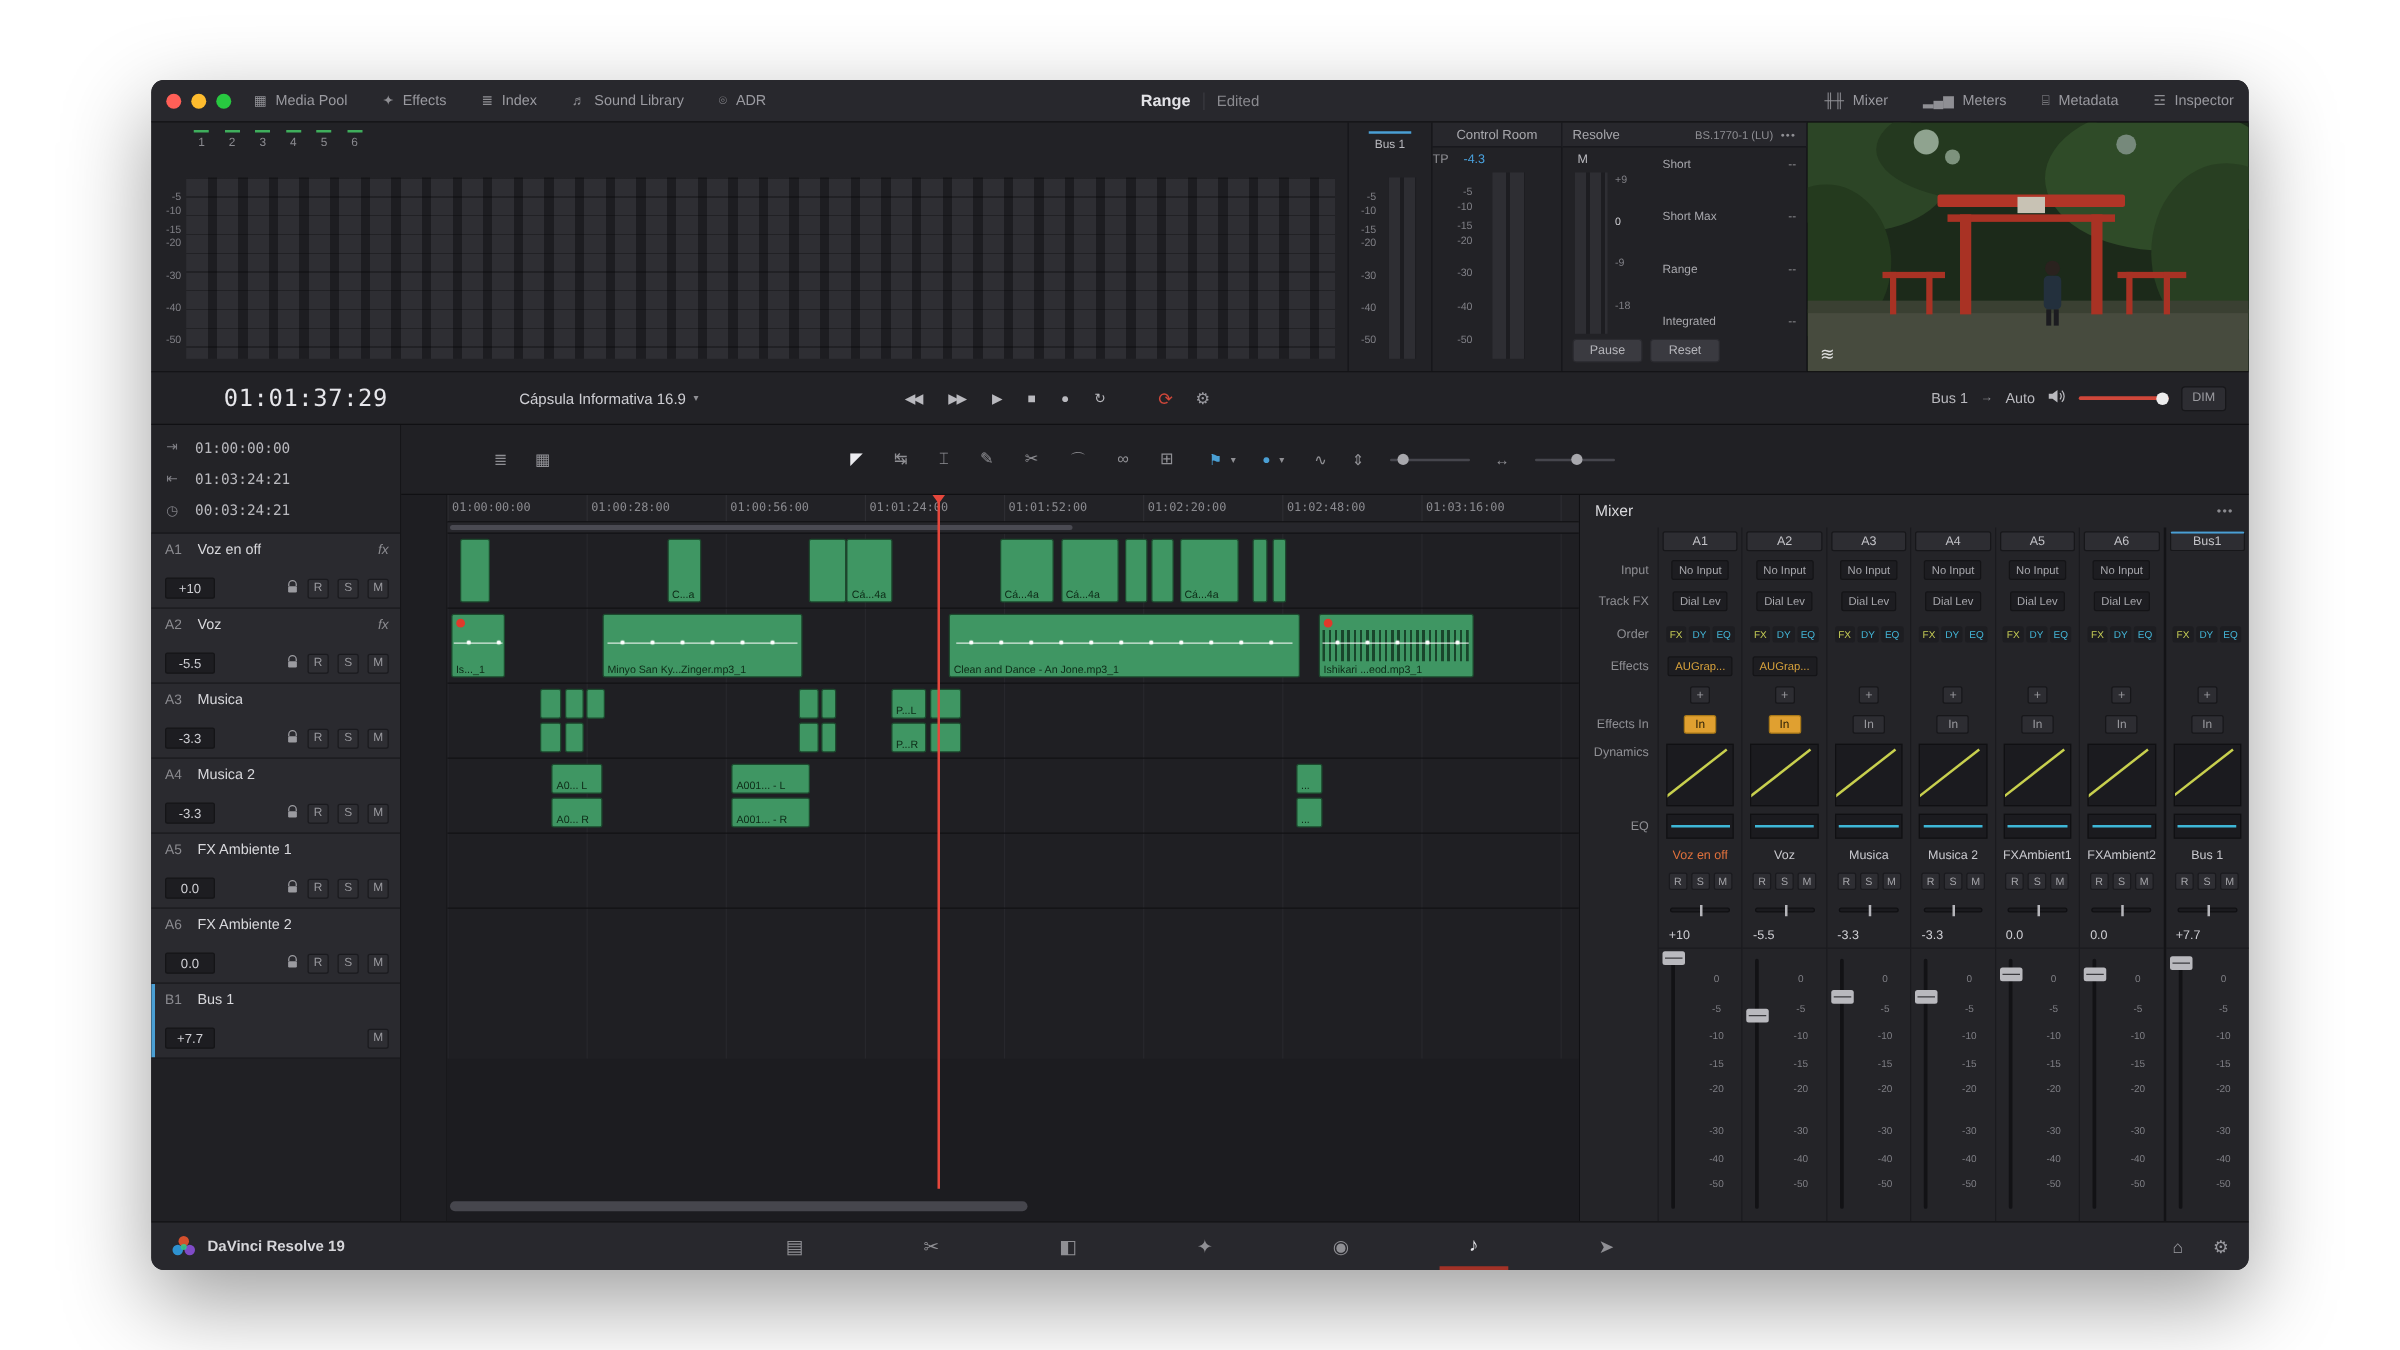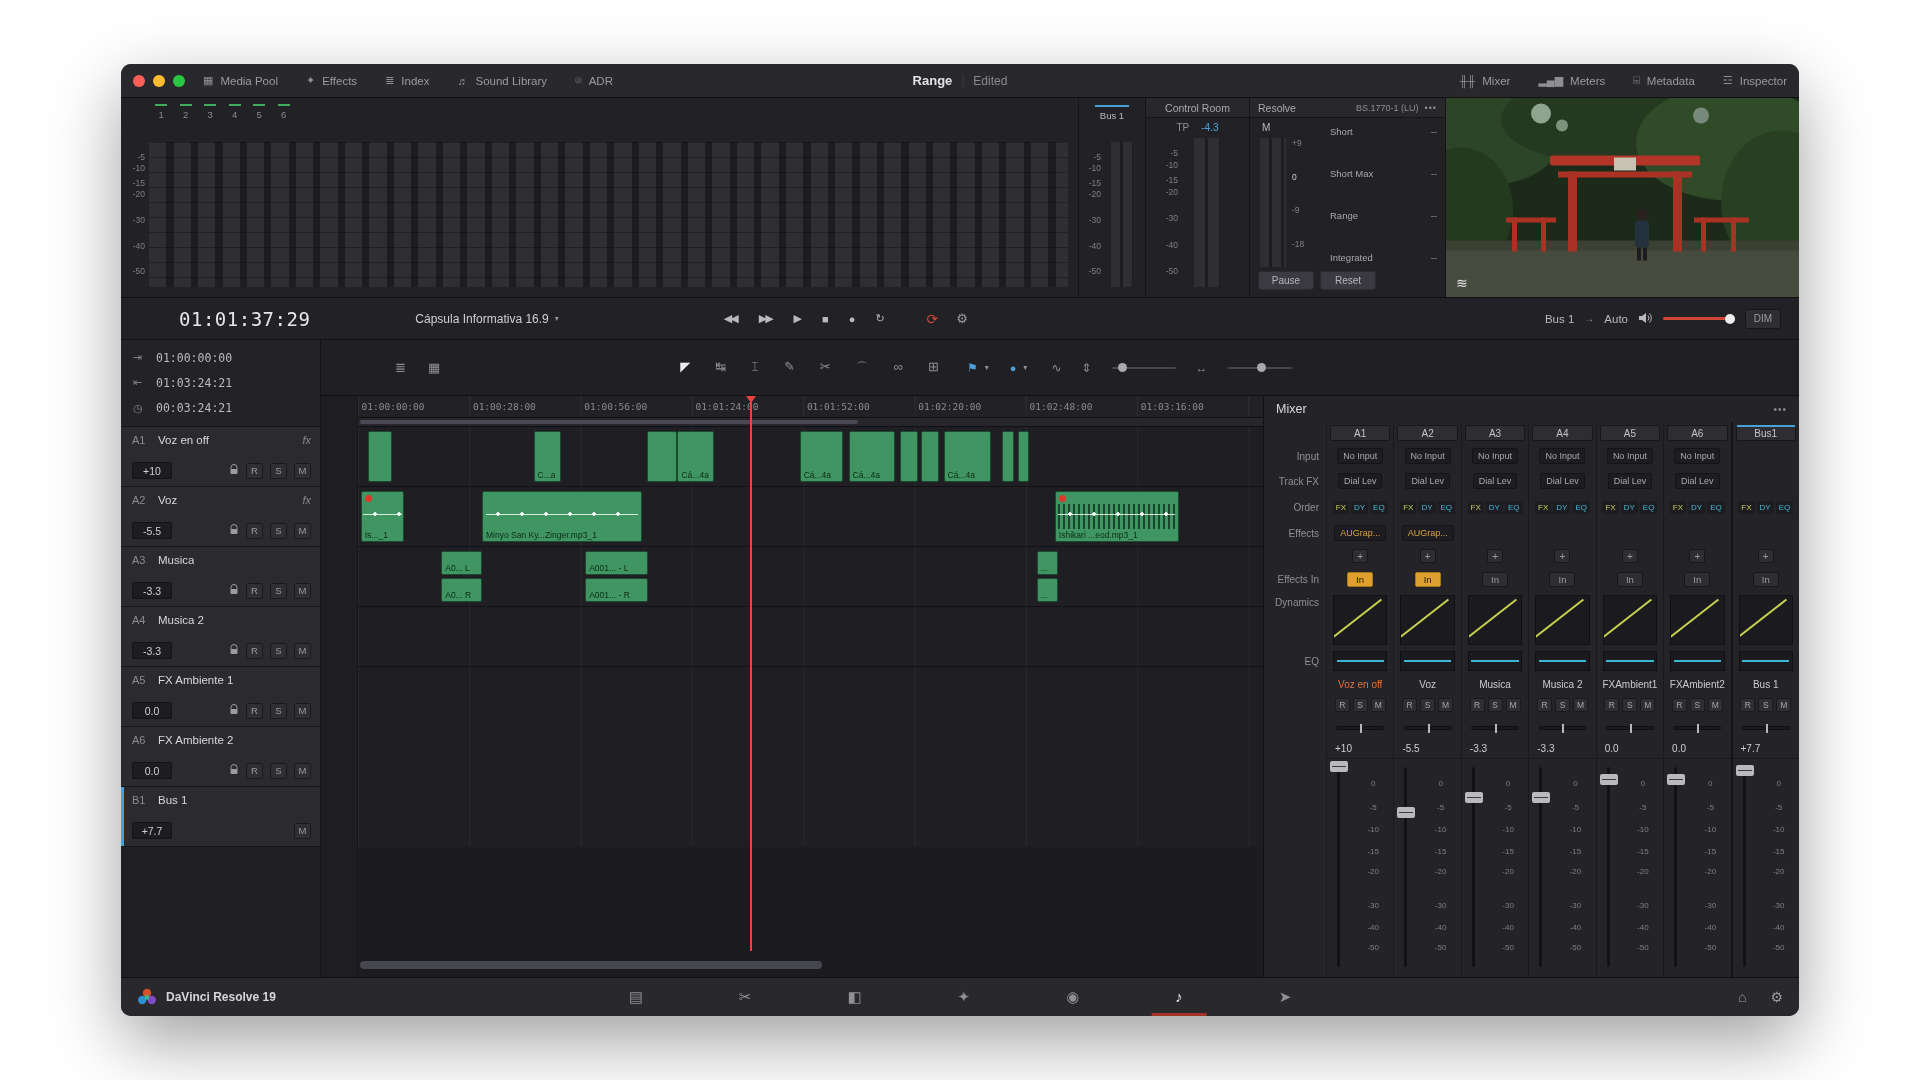--- a/index.html
+++ b/index.html
@@ -40,21 +40,21 @@
   .buscol { width:67px; position:relative; border-right:1px solid #151518; }
   .bushead { position:absolute; top:7px; left:0; right:0; display:flex; flex-direction:column; align-items:center; gap:3px; }
   .busline { width:34px; height:2px; background:#4a9fd4; }
   .buslabel { font-size:9.5px; color:#b9b9be; }
   .busscale { position:absolute; left:2px; width:22px; top:44px; bottom:10px; }
   .busmeter { position:absolute; left:32px; width:22px; top:44px; bottom:10px;
     background:repeating-linear-gradient(90deg,#2e2e33 0 9px,#1d1d21 9px 12px); }
   .ctrlcol { width:104px; border-right:1px solid #151518; display:flex; flex-direction:column; }
   .ptitle { height:20px; min-height:20px; background:#27272c; border-bottom:1px solid #151518;
     display:flex; align-items:center; justify-content:center; font-size:10.5px; color:#a8a8ad; }
-  .tprow { height:18px; display:flex; gap:12px; align-items:center; justify-content:center; font-size:10px; }
+  .tprow { height:18px; display:flex; gap:12px; align-items:center; justify-content:flex-start; font-size:10px; }
   .tplabel { color:#8f8f94; } .tpval { color:#4aa3e0; }
   .cm { flex:1; position:relative; }
   .cmscale { position:absolute; left:10px; width:24px; top:2px; bottom:10px; }
   .cmstrips { position:absolute; left:48px; width:26px; top:2px; bottom:10px;
     background:repeating-linear-gradient(90deg,#2e2e33 0 11px,#1d1d21 11px 14px); }
   .loudcol { width:196px; border-right:1px solid #151518; display:flex; flex-direction:column; }
   .loudhead { height:20px; min-height:20px; background:#27272c; border-bottom:1px solid #151518;
     display:flex; align-items:center; padding:0 8px; gap:6px; font-size:10.5px; color:#a8a8ad; }
   .loudstd { margin-left:auto; font-size:9px; color:#8f8f94; }
   .louddots { color:#8f8f94; font-size:9px; letter-spacing:1px; }
@@ -784,25 +784,108 @@
                     <span class="dots"></span>
                     <span class="rdot"></span>
                     <span class="clabel">Is..._1</span>
                   </div>
                 <div class="clip" data-variant="dots" style="left: 13.7%; width: 17.7%;">
 
                     <span class="dots"></span>
 
                     <span class="clabel">Minyo San Ky...Zinger.mp3_1</span>
                   </div>
+                <div class="clip" data-variant="dots" style="left: 44.3%; width: 31.1%;">
+
+                    <span class="dots"></span>
+
+                    <span class="clabel">Clean and Dance - An Jone.mp3_1</span>
+                  </div>
                 <div class="clip" data-variant="dots reddot wave" style="left: 77%; width: 13.7%;">
                     <span class="wave"></span>
                     <span class="dots"></span>
                     <span class="rdot"></span>
                     <span class="clabel">Ishikari ...eod.mp3_1</span>
+                  </div>
+              </div>
+              <div class="lane">
+
+              <div class="clip" data-variant="half-top" style="left: 8.2%; width: 1.9%;">
+                    
+                    
+                    
+                    
+                  </div>
+                <div class="clip" data-variant="half-bottom" style="left: 8.2%; width: 1.9%;">
+                    
+                    
+                    
+                    
+                  </div>
+                <div class="clip" data-variant="half-top" style="left: 10.4%; width: 1.7%;">
+                    
+                    
+                    
+                    
+                  </div>
+                <div class="clip" data-variant="half-bottom" style="left: 10.4%; width: 1.7%;">
+                    
+                    
+                    
+                    
+                  </div>
+                <div class="clip" data-variant="half-top" style="left: 12.3%; width: 1.6%;">
+                    
+                    
+                    
+                    
+                  </div>
+                <div class="clip" data-variant="half-top" style="left: 31%; width: 1.8%;">
+                    
+                    
+                    
+                    
+                  </div>
+                <div class="clip" data-variant="half-bottom" style="left: 31%; width: 1.8%;">
+                    
+                    
+                    
+                    
+                  </div>
+                <div class="clip" data-variant="half-top" style="left: 33%; width: 1.4%;">
+                    
+                    
+                    
+                    
+                  </div>
+                <div class="clip" data-variant="half-bottom" style="left: 33%; width: 1.4%;">
+                    
+                    
+                    
+                    
+                  </div>
+                <div class="clip" data-variant="half-top" style="left: 39.2%; width: 3.1%;">
+
+                    <span class="clabel">P...L</span>
+                  </div>
+                <div class="clip" data-variant="half-bottom" style="left: 39.2%; width: 3.1%;">
+
+                    <span class="clabel">P...R</span>
+                  </div>
+                <div class="clip" data-variant="half-top" style="left: 42.6%; width: 2.8%;">
+                    
+                    
+                    
+                    
+                  </div>
+                <div class="clip" data-variant="half-bottom" style="left: 42.6%; width: 2.8%;">
+                    
+                    
+                    
+                    
                   </div>
               </div>
               <div class="lane">
 
               <div class="clip" data-variant="half-top" style="left: 9.2%; width: 4.5%;">
 
                     <span class="clabel">A0... L</span>
                   </div>
                 <div class="clip" data-variant="half-bottom" style="left: 9.2%; width: 4.5%;">
 

